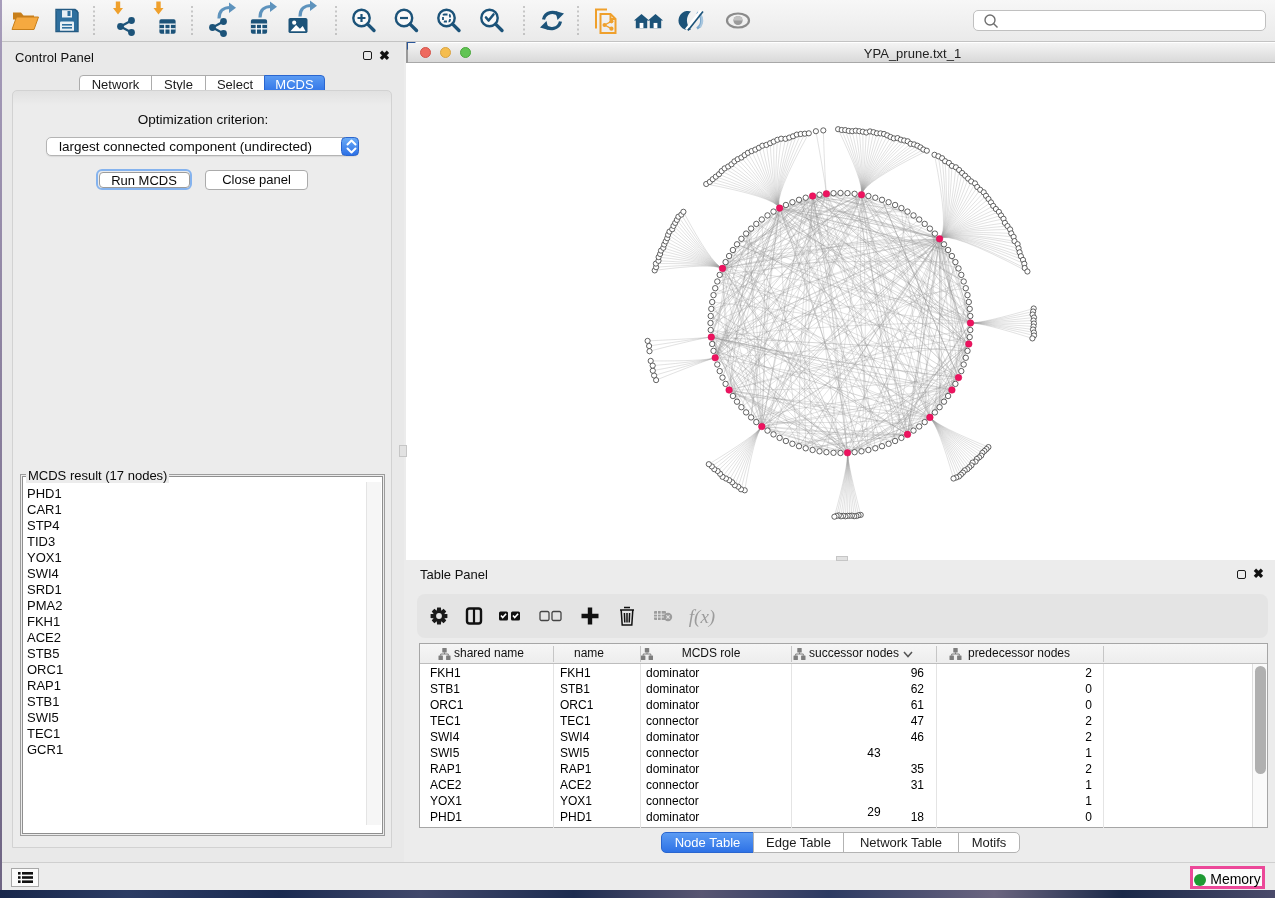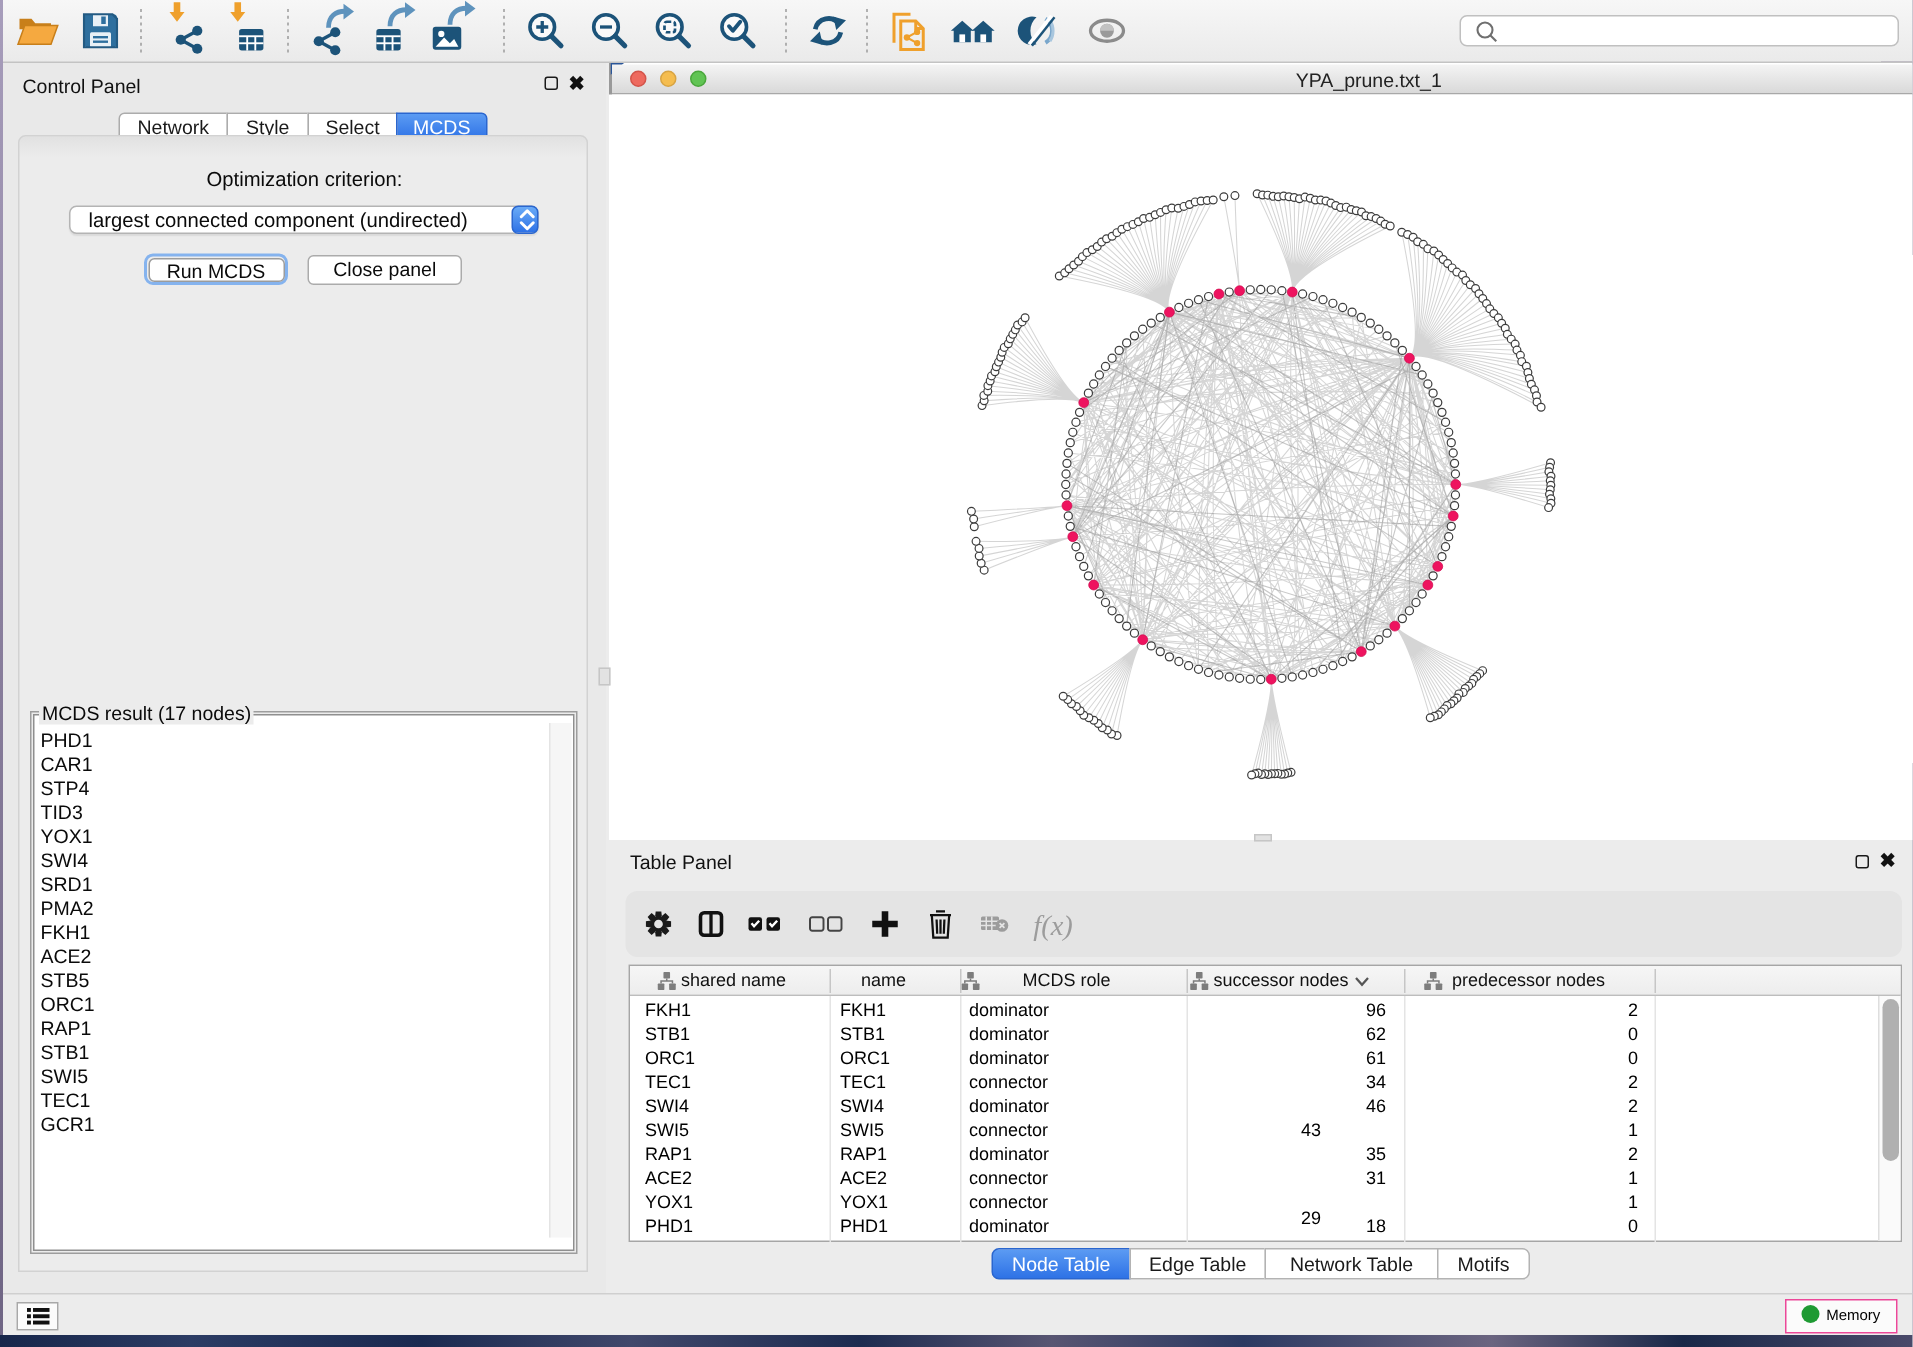--- a/index.html
+++ b/index.html
@@ -50,21 +50,21 @@
 .csep{position:absolute;top:20px;height:164px;width:1px;background:#e4e4e4}
 .cell{position:absolute;height:16px;line-height:16px;font-size:12px;color:#000}
 #tscroll{position:absolute;right:0;top:20px;width:15px;height:163px;background:#fafafa;border-left:1px solid #dedede}
 #tthumb{position:absolute;left:1.5px;top:2px;width:11px;height:108px;background:#b0b0b0;border-radius:6px}
 #ttabs{position:absolute;left:255px;top:272px;height:21px}
 .ttab{position:absolute;top:0;height:21px;background:#fff;border:1px solid #b3b3b3;font-size:13px;color:#1a1a1a;text-align:center;line-height:19px}
 .ttab.sel{background:linear-gradient(#5b9bf3,#2e72e6);border-color:#2a66cf;color:#fff}
 
 #statusbar{left:0;top:862px;width:1273px;height:28px;background:#ececec;border-top:1px solid #cfcfcf}
 #listbtn{position:absolute;left:9px;top:5px;width:28px;height:19px;background:#fbfbfb;border:1px solid #a8a8a8}
-#membtn{position:absolute;left:1188px;top:3px;width:75px;height:23px;background:#fbfbfb;border:1px solid #ec4899;font-size:10px;color:#000;text-align:center;line-height:21px}
+#membtn{position:absolute;left:1188px;top:3px;width:75px;height:23px;background:#fbfbfb;border:3px solid #ec4899;font-size:14px;color:#000;text-align:center;line-height:21px}
 #membtn .dot{display:inline-block;width:12px;height:12px;border-radius:50%;background:#1e9a33;margin-right:4px;vertical-align:-2px}
 #lstrip{left:0;top:0;width:2px;height:890px;z-index:5;background:linear-gradient(#a79dbb,#8d82a0 40%,#6f6584 100%)}
 </style>
 </head>
 <body>
 <div id="wall" class="abs"></div>
 <div id="app" class="abs">
   <div id="toolbar">
       <div id="searchbox"></div>
       <svg width="1273" height="42" style="position:absolute;left:0;top:0">
@@ -707,21 +707,21 @@
         <div class="cell" style="left:404px;top:37px;width:100px;text-align:right">62</div>
         <div class="cell" style="left:572px;top:37px;width:100px;text-align:right">0</div>
         <div class="cell" style="left:10px;top:53px;width:120px">ORC1</div>
         <div class="cell" style="left:140px;top:53px;width:75px">ORC1</div>
         <div class="cell" style="left:226px;top:53px;width:140px">dominator</div>
         <div class="cell" style="left:404px;top:53px;width:100px;text-align:right">61</div>
         <div class="cell" style="left:572px;top:53px;width:100px;text-align:right">0</div>
         <div class="cell" style="left:10px;top:69px;width:120px">TEC1</div>
         <div class="cell" style="left:140px;top:69px;width:75px">TEC1</div>
         <div class="cell" style="left:226px;top:69px;width:140px">connector</div>
-        <div class="cell" style="left:404px;top:69px;width:100px;text-align:right">34</div>
+        <div class="cell" style="left:404px;top:69px;width:100px;text-align:right">47</div>
         <div class="cell" style="left:572px;top:69px;width:100px;text-align:right">2</div>
         <div class="cell" style="left:10px;top:85px;width:120px">SWI4</div>
         <div class="cell" style="left:140px;top:85px;width:75px">SWI4</div>
         <div class="cell" style="left:226px;top:85px;width:140px">dominator</div>
         <div class="cell" style="left:404px;top:85px;width:100px;text-align:right">46</div>
         <div class="cell" style="left:572px;top:85px;width:100px;text-align:right">2</div>
         <div class="cell" style="left:10px;top:101px;width:120px">SWI5</div>
         <div class="cell" style="left:140px;top:101px;width:75px">SWI5</div>
         <div class="cell" style="left:226px;top:101px;width:140px">connector</div>
         <div class="cell" style="left:404px;top:101px;width:100px;text-align:center">43</div>

